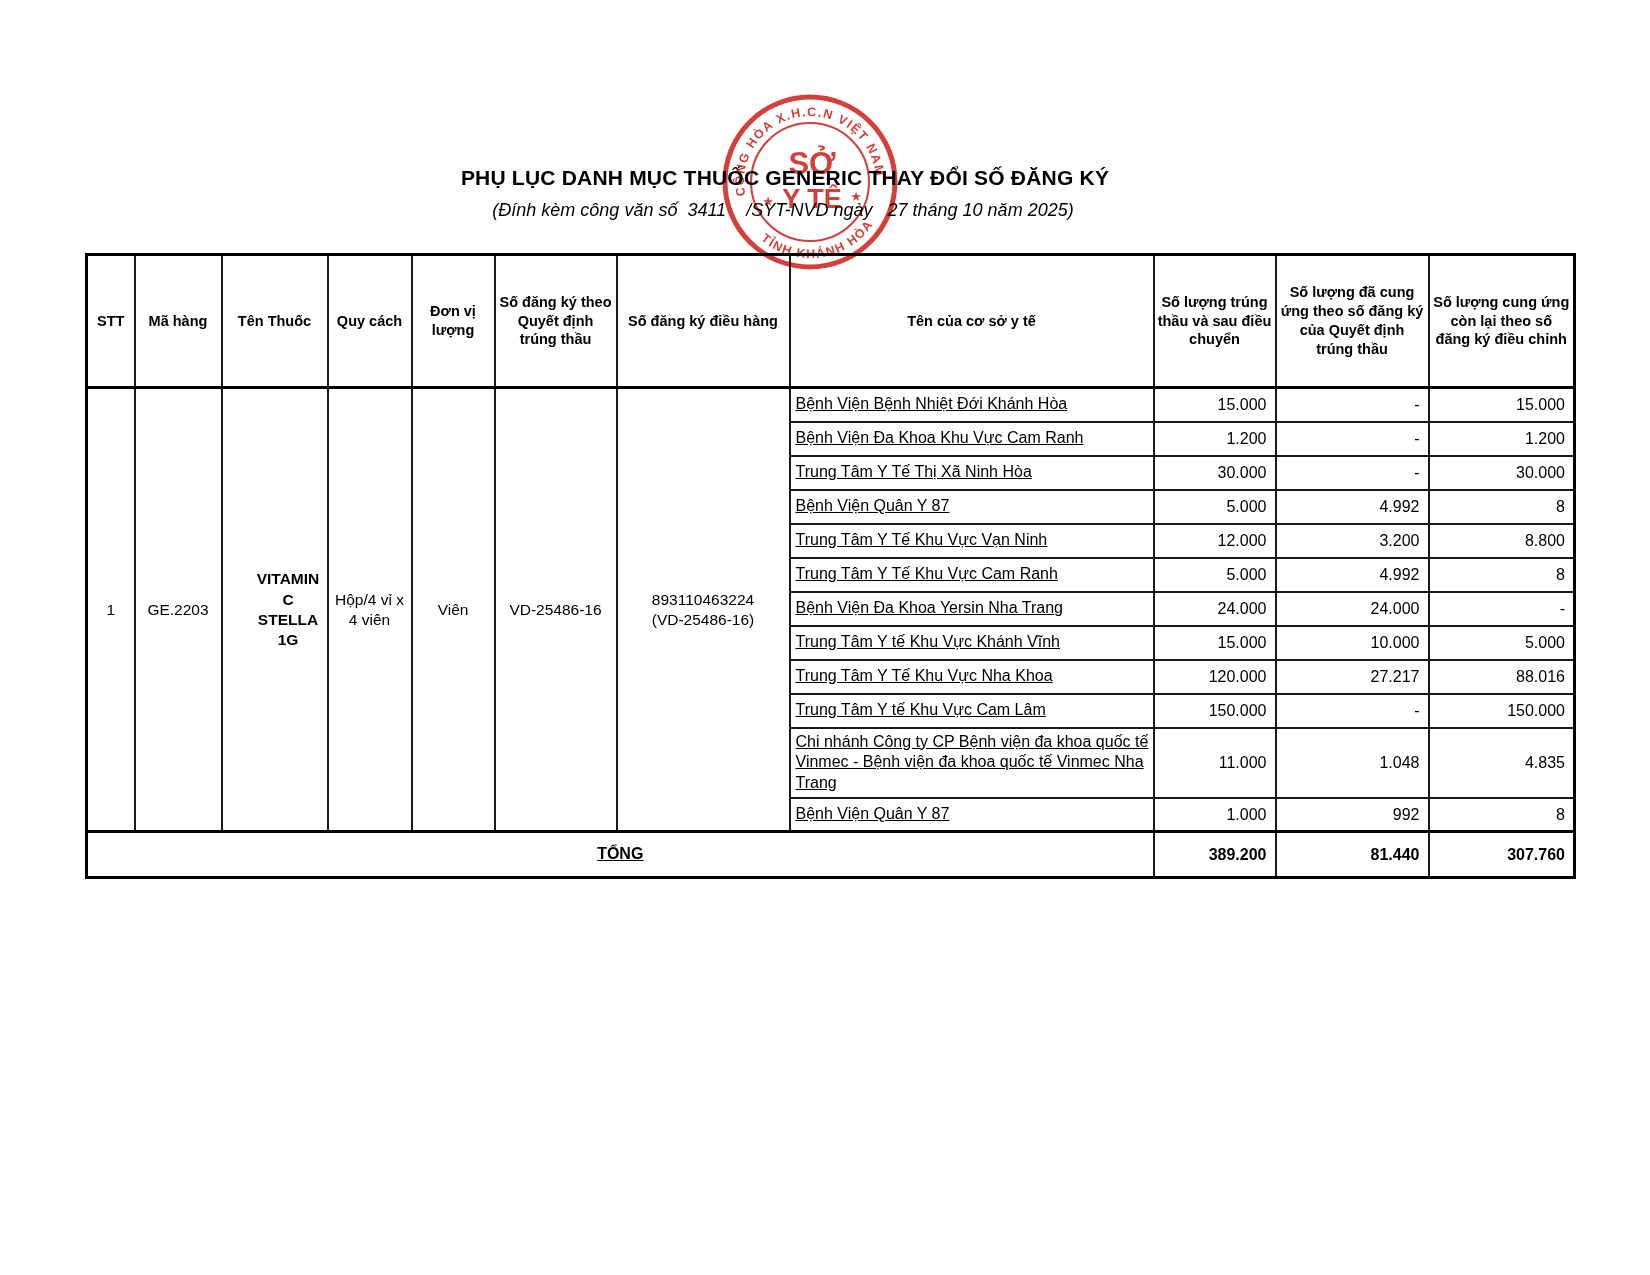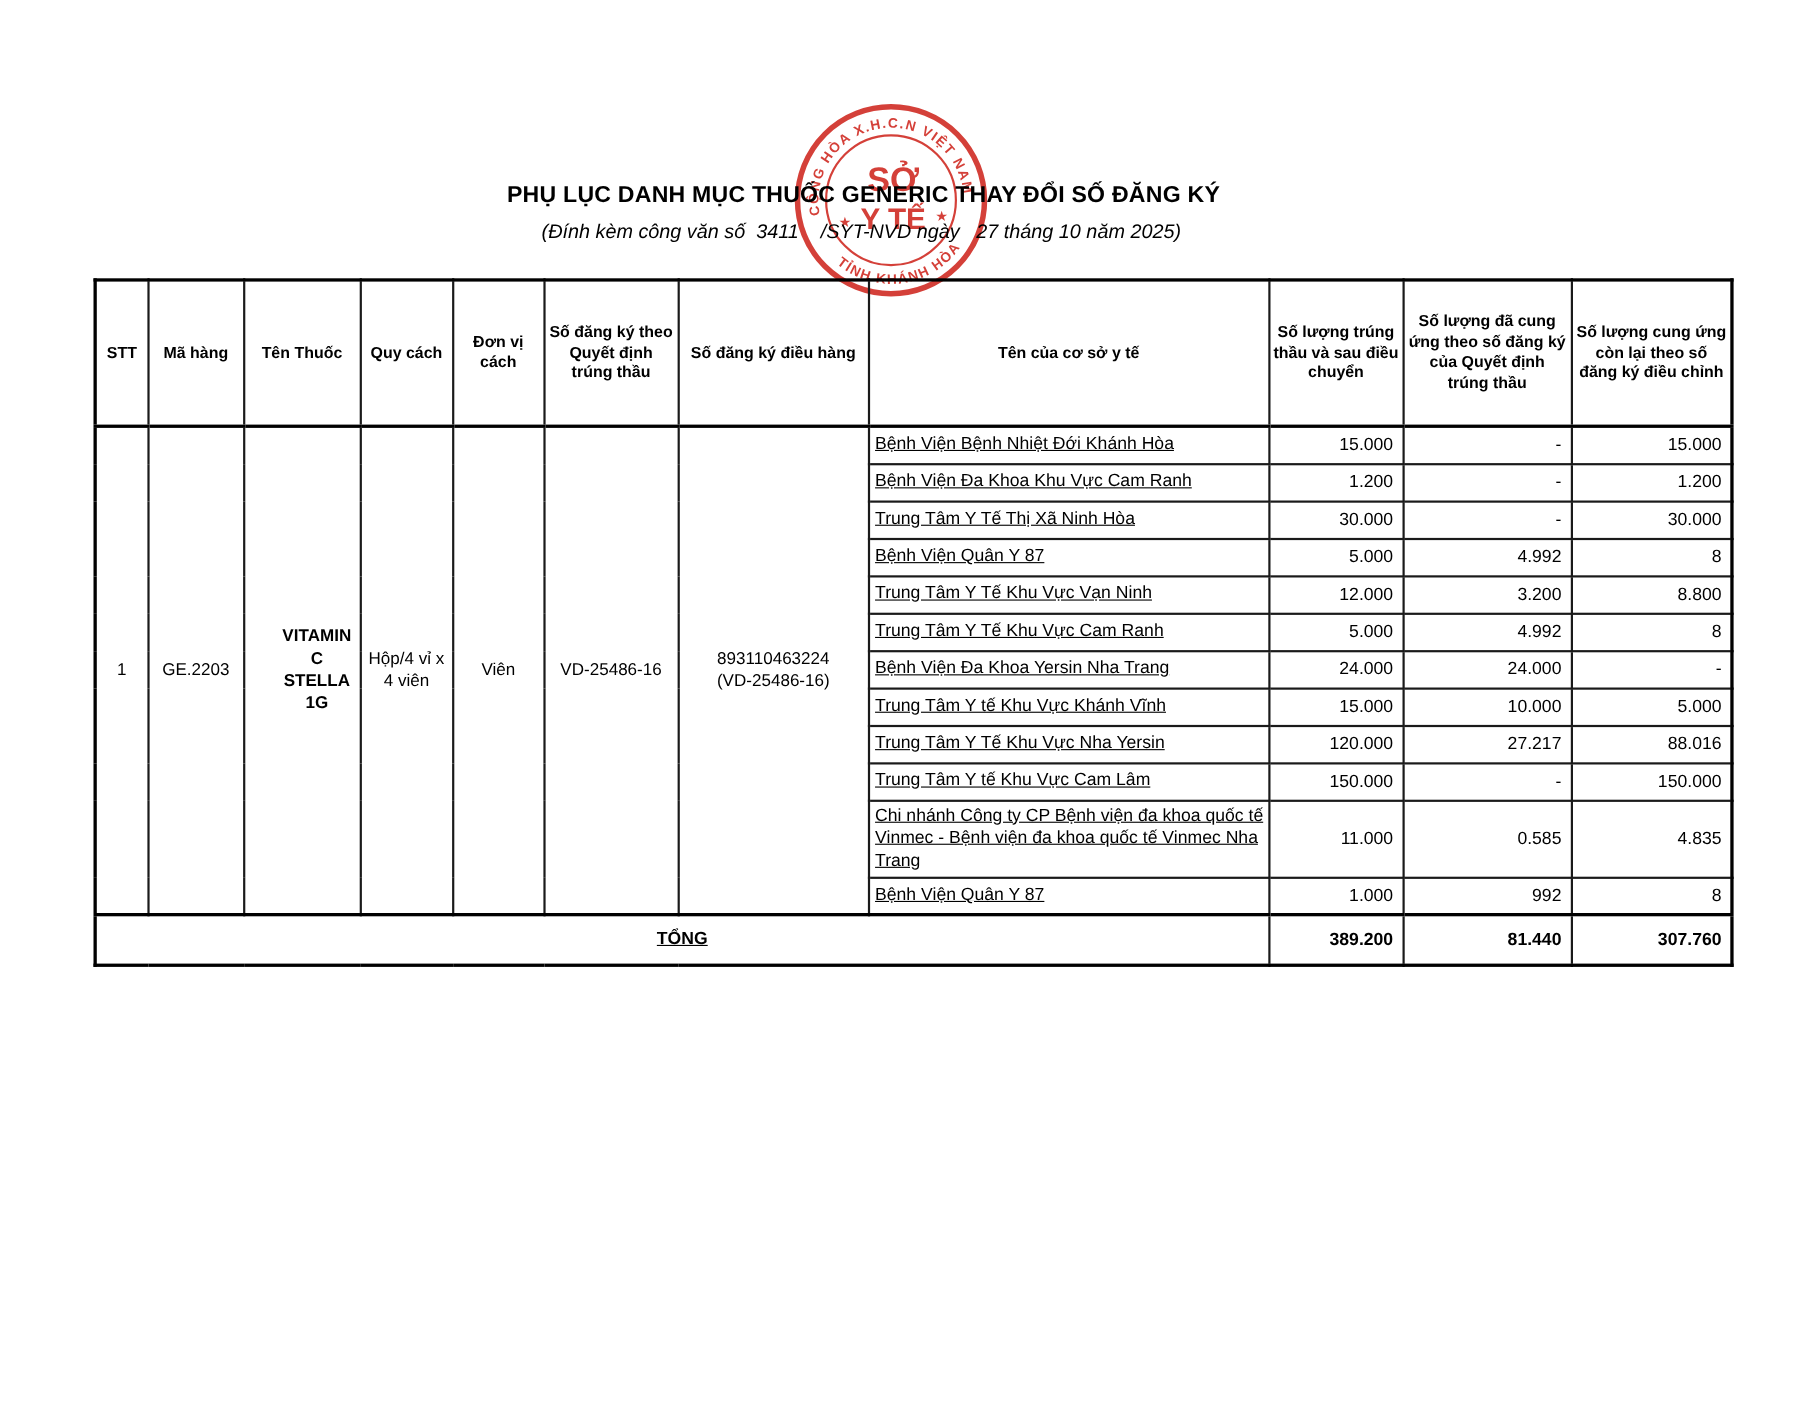--- a/index.html
+++ b/index.html
@@ -90,21 +90,21 @@
         <col style="width:122px">
       <col style="width:153px">
         <col style="width:146px">
     </colgroup>
     <thead>
       <tr>
         <th class="hdr-bottom">STT</th>
         <th class="hdr-bottom">Mã hàng</th>
         <th class="hdr-bottom">Tên Thuốc</th>
         <th class="hdr-bottom">Quy cách</th>
-        <th class="hdr-bottom">Đơn vị cách</th>
+        <th class="hdr-bottom">Đơn vị lượng</th>
         <th class="hdr-bottom">Số đăng ký theo Quyết định trúng thầu</th>
         <th class="hdr-bottom">Số đăng ký điều hàng</th>
         <th class="hdr-bottom">Tên của cơ sở y tế</th>
         <th class="hdr-bottom">Số lượng trúng thầu và sau điều chuyển</th>
         <th class="hdr-bottom">Số lượng đã cung ứng theo số đăng ký của Quyết định trúng thầu</th>
         <th class="hdr-bottom">Số lượng cung ứng còn lại theo số đăng ký điều chỉnh</th>
       </tr>
     </thead>
     <tbody id="facility-rows">
         <tr class="frow">
@@ -160,35 +160,35 @@
       <td class="num">24.000</td>
       <td class="num">-</td>
     </tr>
         <tr class="frow">
       <td class="name">Trung Tâm Y tế Khu Vực Khánh Vĩnh</td>
       <td class="num">15.000</td>
       <td class="num">10.000</td>
       <td class="num">5.000</td>
     </tr>
         <tr class="frow">
-      <td class="name">Trung Tâm Y Tế Khu Vực Nha Yersin</td>
+      <td class="name">Trung Tâm Y Tế Khu Vực Nha Khoa</td>
       <td class="num">120.000</td>
       <td class="num">27.217</td>
       <td class="num">88.016</td>
     </tr>
         <tr class="frow">
       <td class="name">Trung Tâm Y tế Khu Vực Cam Lâm</td>
       <td class="num">150.000</td>
       <td class="num">-</td>
       <td class="num">150.000</td>
     </tr>
         <tr class="frow">
       <td class="name">Chi nhánh Công ty CP Bệnh viện đa khoa quốc tế Vinmec - Bệnh viện đa khoa quốc tế Vinmec Nha Trang</td>
       <td class="num">11.000</td>
-      <td class="num">0.585</td>
+      <td class="num">1.048</td>
       <td class="num">4.835</td>
     </tr>
         <tr class="frow">
       <td class="name">Bệnh Viện Quân Y 87</td>
       <td class="num">1.000</td>
       <td class="num">992</td>
       <td class="num">8</td>
     </tr>
       </tbody>
     <tbody>

